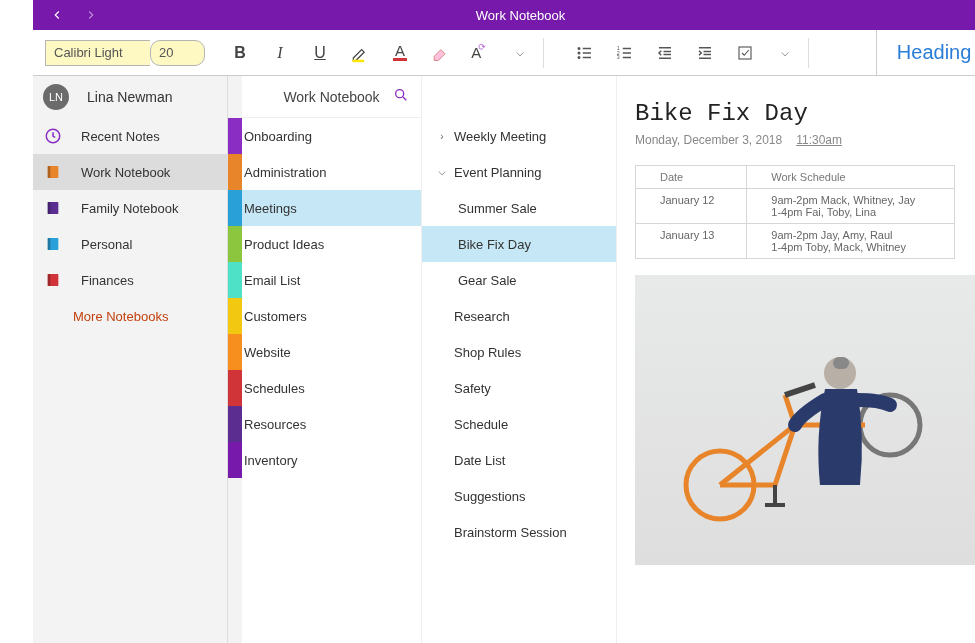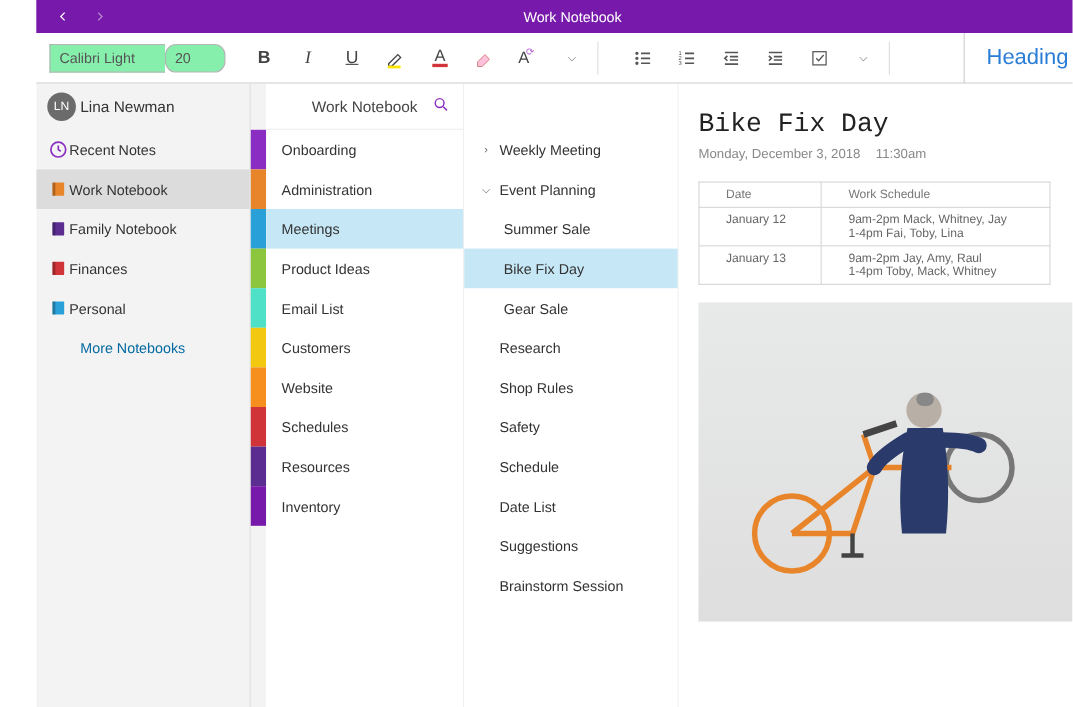--- a/index.html
+++ b/index.html
@@ -13,64 +13,64 @@
   .arrow { width: 16px; height: 16px; display: inline-flex; align-items: center; justify-content: center; }
 
   
   .ribbon-tabs { background: #7719AA; height: 28px; display: flex; align-items: flex-end; padding-left: 14px; gap: 0; }
   .ribbon-tab { color: #e4d0f0; font-size: 13px; padding: 6px 20px; cursor: pointer; }
   .ribbon-tab.active { background: #fff; color: #7719AA; }
 
   
   .toolbar { height: 46px; background: #fff; border-bottom: 1px solid #ccc; display: flex; align-items: center; }
   .font-group { display: flex; align-items: center; gap: 0; margin-left: 12px; }
-  .font-name, .font-size { height: 26px; border: 1px solid #b5b5b5; font-size: 13px; color: #555; display: flex; align-items: center; padding: 0 8px; background: #86efac; }
+  .font-name, .font-size { height: 26px; border: 1px solid #b5b5b5; font-size: 13px; color: #555; display: flex; align-items: center; padding: 0 8px; background: #fef9c3; }
   .font-name { width: 105px; border-right: none;}
   .font-size { width: 55px; border-radius: 10px; }
   .tool-group { display: flex; align-items: center; gap: 6px; margin-left: 18px; }
   .tool-btn { width: 34px; height: 34px; display: flex; align-items: center; justify-content: center; cursor: pointer; border-radius: 2px; }
   .sep { width: 1px; height: 30px; background: #ddd; margin: 0 6px; }
   .heading-dd { margin-left: auto; padding: 0 20px; font-size: 20px; color: #2a7dd6; border-left: 1px solid #ccc; height: 46px; display: flex; align-items: center; }
   .chev-sm { width:10px; font-size:10px; color:#666; display:inline-flex; justify-content:center;}
 
   
   .cols { display: flex; flex: 1; overflow: hidden; }
 
   
   .notebooks { width: 195px; background: #f3f3f3; border-right: 1px solid #ddd; display: flex; flex-direction: column; }
-  .user-row { height: 42px; display: flex; align-items: center; padding: 0 10px; gap: 4px; font-size: 14px; color: #333; }
+  .user-row { height: 42px; display: flex; align-items: center; padding: 0 10px; gap: 18px; font-size: 14px; color: #333; }
   .avatar { width: 26px; height: 26px; border-radius: 50%; background: #6b6b6b; color: #fff; font-size: 11px; display: flex; align-items: center; justify-content: center; }
-  .nb-item { height: 36px; display: flex; align-items: center; padding: 0 10px; gap: 0; font-size: 13px; color: #333; cursor: pointer; }
+  .nb-item { height: 36px; display: flex; align-items: center; padding: 0 10px; gap: 18px; font-size: 13px; color: #333; cursor: pointer; }
   .nb-item.active { background: #dcdcdc; }
-  .nb-item.link { color: #0369a1; padding-left: 40px; }
+  .nb-item.link { color: #c2410c; padding-left: 40px; }
   .nb-icon { width: 20px; height: 20px; display: flex; align-items: center; justify-content: center; }
 
   
   .tabstrip { width: 14px; background: #f3f3f3; display: flex; flex-direction: column; padding-top: 42px; }
   .tabstrip .tcolor { height: 36px; width: 14px; }
 
   
   .sections { width: 180px; background: #fff; border-right: 1px solid #eee; display: flex; flex-direction: column; }
   .col-header { height: 42px; display: flex; align-items: center; justify-content: center; font-size: 14px; color: #444; position: relative; border-bottom: 1px solid #eee;}
   .search-ic { position: absolute; right: 12px; color: #8a2dc2; }
-  .s-item { height: 36px; display: flex; align-items: center; padding: 0 14px; font-size: 13px; color: #333; cursor: pointer; }
+  .s-item { height: 36px; display: flex; align-items: center; padding: 0 2px; font-size: 13px; color: #333; cursor: pointer; }
   .s-item.active { background: #c6e7f5; }
 
   
   .pages { width: 195px; background: #fff; border-right: 1px solid #eee; display: flex; flex-direction: column; padding-top: 42px;}
   .p-item { height: 36px; display: flex; align-items: center; padding: 0 14px; font-size: 13px; color: #333; cursor: pointer; gap: 6px;}
   .p-item.child { padding-left: 36px; }
   .p-item.child.active { background: #c6e7f5; }
   .p-item .expand { width: 12px; color: #666; font-size: 10px; display:inline-block; text-align:center;}
 
   
   .content { flex: 1; background: #fff; overflow: hidden; padding: 24px 18px 0 18px; }
   .note-title { font-family: "Consolas","Courier New",monospace; font-size: 24px; color: #222; margin-bottom: 6px;}
   .note-date { font-size: 12px; color: #888; margin-bottom: 18px; }
-  .note-date span + span { margin-left: 14px;}
+  .note-date span + span { margin-left: 14px; text-decoration: underline;}
   table.sched { border-collapse: collapse; font-size: 11px; color: #666; width: 320px; margin-bottom: 16px;}
   table.sched th, table.sched td { border: 1px solid #d6d6d6; padding: 5px 24px; text-align: left; font-weight: normal; vertical-align: top;}
   table.sched th { color: #777; }
   .photo { width: 340px; height: 290px; background: linear-gradient(180deg,#e8e9e9 0%, #dedede 100%); position: relative; overflow: hidden;}
   .bike-frame { position:absolute; bottom:40px; left:30px; width:280px; height:180px;}
 </style>
 </head>
 <body>
 
 <div class="app">
@@ -214,34 +214,34 @@
               <svg width="16" height="18" viewBox="0 0 24 24">
                 <rect x="4" y="3" width="16" height="18" rx="1" fill="#5b2d91"></rect>
                 <rect x="4" y="3" width="4" height="18" fill="rgba(0,0,0,.25)"></rect>
               </svg>
             </span>
             <span>Family Notebook</span>
           </div>
           <div class="nb-item">
             <span class="nb-icon">
               <svg width="16" height="18" viewBox="0 0 24 24">
+                <rect x="4" y="3" width="16" height="18" rx="1" fill="#2aa0d8"></rect>
+                <rect x="4" y="3" width="4" height="18" fill="rgba(0,0,0,.25)"></rect>
+              </svg>
+            </span>
+            <span>Personal</span>
+          </div>
+          <div class="nb-item">
+            <span class="nb-icon">
+              <svg width="16" height="18" viewBox="0 0 24 24">
                 <rect x="4" y="3" width="16" height="18" rx="1" fill="#d13438"></rect>
                 <rect x="4" y="3" width="4" height="18" fill="rgba(0,0,0,.25)"></rect>
               </svg>
             </span>
             <span>Finances</span>
-          </div>
-          <div class="nb-item">
-            <span class="nb-icon">
-              <svg width="16" height="18" viewBox="0 0 24 24">
-                <rect x="4" y="3" width="16" height="18" rx="1" fill="#2aa0d8"></rect>
-                <rect x="4" y="3" width="4" height="18" fill="rgba(0,0,0,.25)"></rect>
-              </svg>
-            </span>
-            <span>Personal</span>
           </div>
         </div>
       <div class="nb-item link">More Notebooks</div>
     </div>
 
     <div class="tabstrip" id="tabstrip">
         <div class="tcolor" style="background: rgb(138, 45, 194);"></div>
         <div class="tcolor" style="background: rgb(232, 133, 42);"></div>
         <div class="tcolor" style="background: rgb(42, 160, 216);"></div>
         <div class="tcolor" style="background: rgb(140, 198, 63);"></div>

